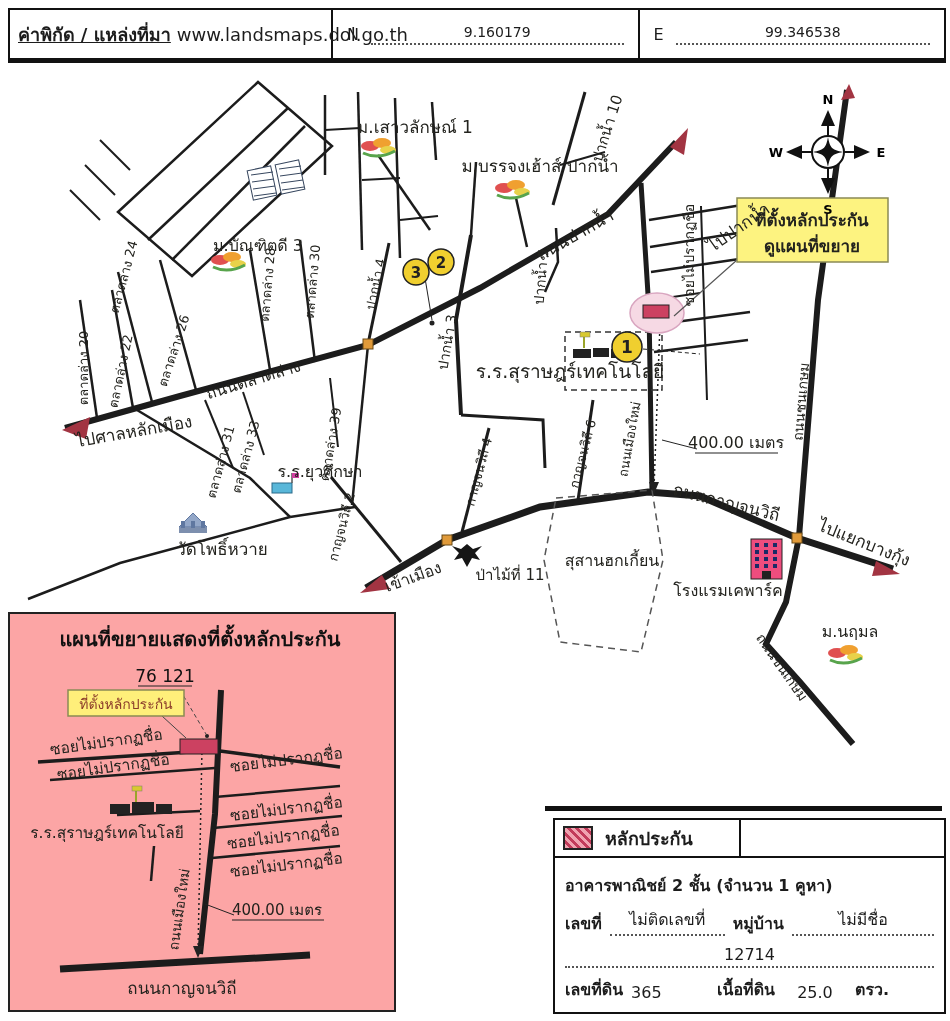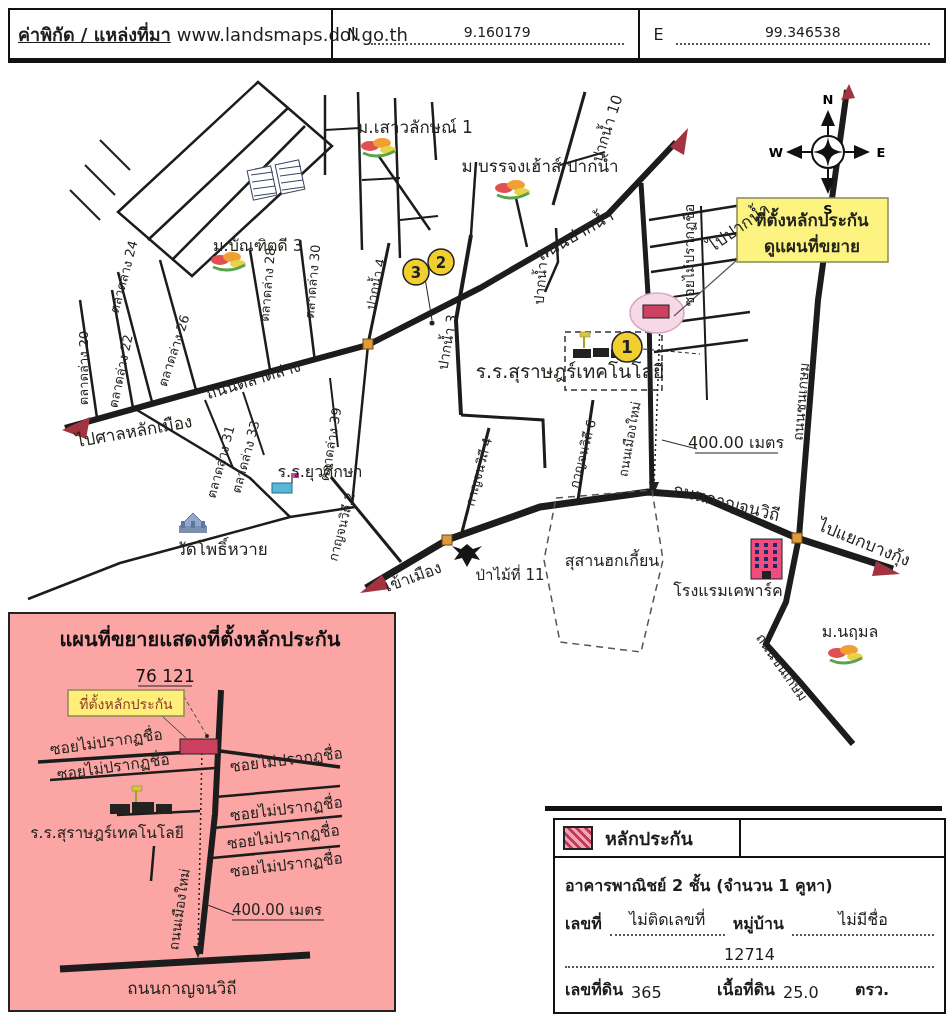--- a/index.html
+++ b/index.html
@@ -400,17 +400,17 @@
       <span class="b">หมู่บ้าน</span>
       <span class="dot" style="flex:1;">ไม่มีชื่อ</span>
     </div>
     <div class="leg-row">
       <span class="dot" style="flex:1;">12714</span>
     </div>
     <div class="leg-row">
       <span class="b">เลขที่ดิน</span>
       <span style="flex:0 0 78px;text-align:left;">365</span>
       <span class="b">เนื้อที่ดิน</span>
-      <span style="flex:0 0 64px;">25.0</span>
+      <span style="flex:0 0 64px;text-align:center;">25.0</span>
       <span class="b">ตรว.</span>
     </div>
   </div>
 </div>
 
 </body></html>

